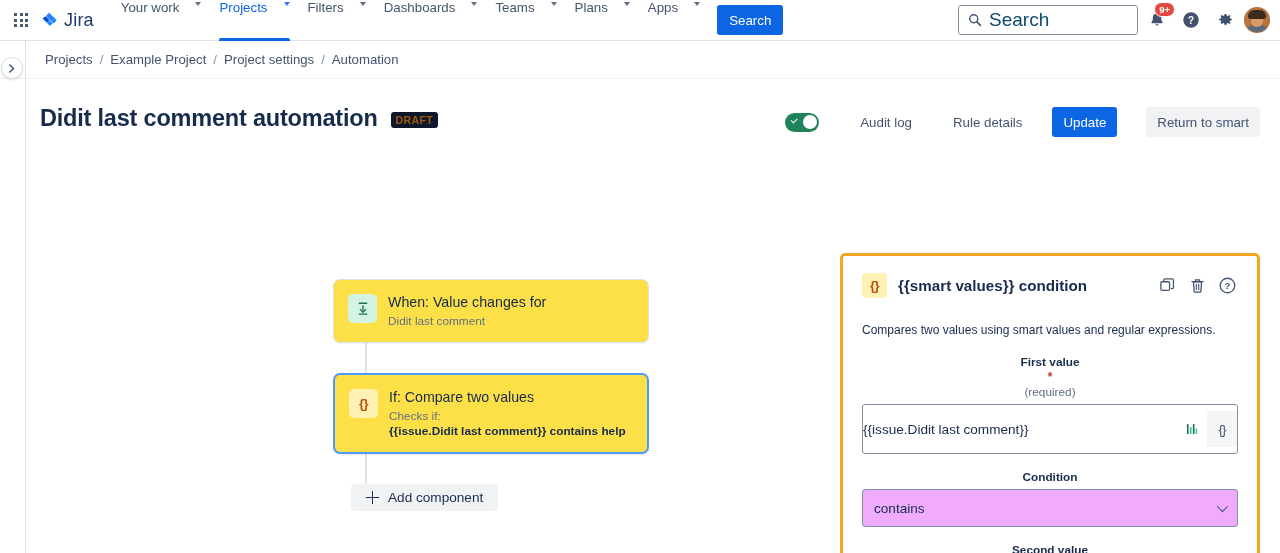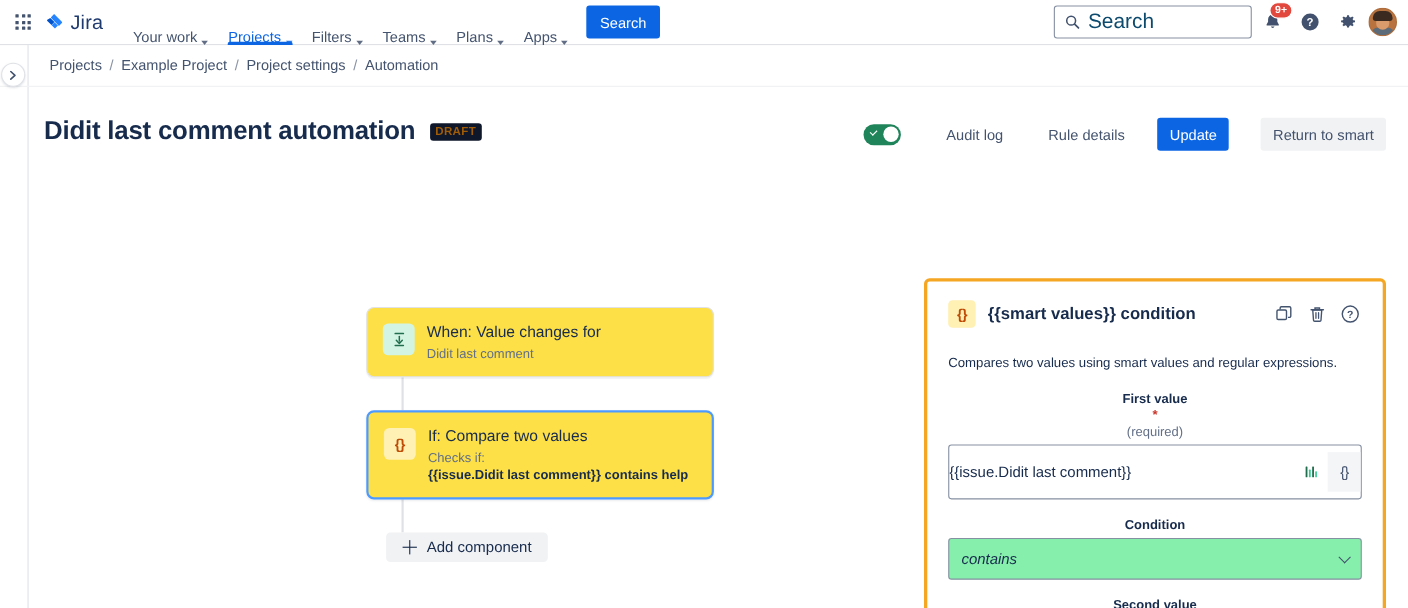--- a/index.html
+++ b/index.html
@@ -22,21 +22,21 @@
     border-radius:3px; cursor:pointer; margin-right:2px;
   }
   .dotgrid { display:grid; grid-template-columns:repeat(3,3px); gap:2.5px; }
   .dotgrid i { width:3px; height:3px; background:#44546f; border-radius:0.5px; display:block; }
 
   .logo { display:flex; align-items:center; gap:5px; margin-right:14px; cursor:pointer; padding:2px 4px; border-radius:3px;}
   .logo-word { font-size:18px; color:#1f3a6e; letter-spacing:.2px; font-weight:400; }
 
   .navitems { display:flex; align-items:center; height:41px; }
   .navitem {
-    display:flex; align-items:flex-end; gap:4px;
+    display:flex; align-items:flex-start; gap:16px;
     font-size:13.3px; color:#44546f; padding:0 9px;
     height:41px; cursor:pointer; position:relative; white-space:nowrap;
   }
   .navitem.active { color:#0c66e4; font-weight:400; }
   .navitem.active:after {
     content:""; position:absolute; left:9px; right:9px; bottom:0;
     height:2.5px; background:#0c66e4; border-radius:2px 2px 0 0;
   }
   .caret { width:0; height:0; border-left:3.5px solid transparent; border-right:3.5px solid transparent; border-top:4px solid currentColor; opacity:.85; margin-top:2px;}
 
@@ -160,22 +160,22 @@
     height:50px; border:1px solid #8590a2; border-radius:3px; background:#fff;
     display:flex; align-items:center; overflow:hidden;
   }
   .inputwrap .val { font-size:13.6px; color:#172b4d; flex:1; }
   .inwidget {
     width:30px; height:36px; display:flex; align-items:center; justify-content:center;
     cursor:pointer; background:#fff;
   }
   .inwidget.braces { background:#f4f5f7; font-size:13.5px; color:#42526e; letter-spacing:-1px; font-weight:400;}
   .selectwrap {
-    height:38px; border:1px solid #8590a2; border-radius:3px; background:#86efac;
-    display:flex; align-items:center; padding:0 12px 0 11px; cursor:pointer;font-style:italic;
+    height:38px; border:1px solid #8590a2; border-radius:3px; background:#f0abfc;
+    display:flex; align-items:center; padding:0 12px 0 11px; cursor:pointer;
   }
   .selectwrap .val { font-size:13.6px; color:#172b4d; flex:1; }
   .chev { width:8px; height:8px; border-right:1.6px solid #42526e; border-bottom:1.6px solid #42526e; transform:rotate(45deg) translateY(-2px);}
 </style>
 </head>
 <body>
 
 <div class="topnav">
   <div class="appswitcher">
     <div class="dotgrid">
@@ -204,20 +204,24 @@
     <div class="navitem">
       <span>Your work</span>
       <span class="caret"></span>
     </div>
     <div class="navitem active">
       <span>Projects</span>
       <span class="caret"></span>
     </div>
     <div class="navitem">
       <span>Filters</span>
+      <span class="caret"></span>
+    </div>
+    <div class="navitem">
+      <span>Dashboards</span>
       <span class="caret"></span>
     </div>
     <div class="navitem">
       <span>Teams</span>
       <span class="caret"></span>
     </div>
     <div class="navitem">
       <span>Plans</span>
       <span class="caret"></span>
     </div>

